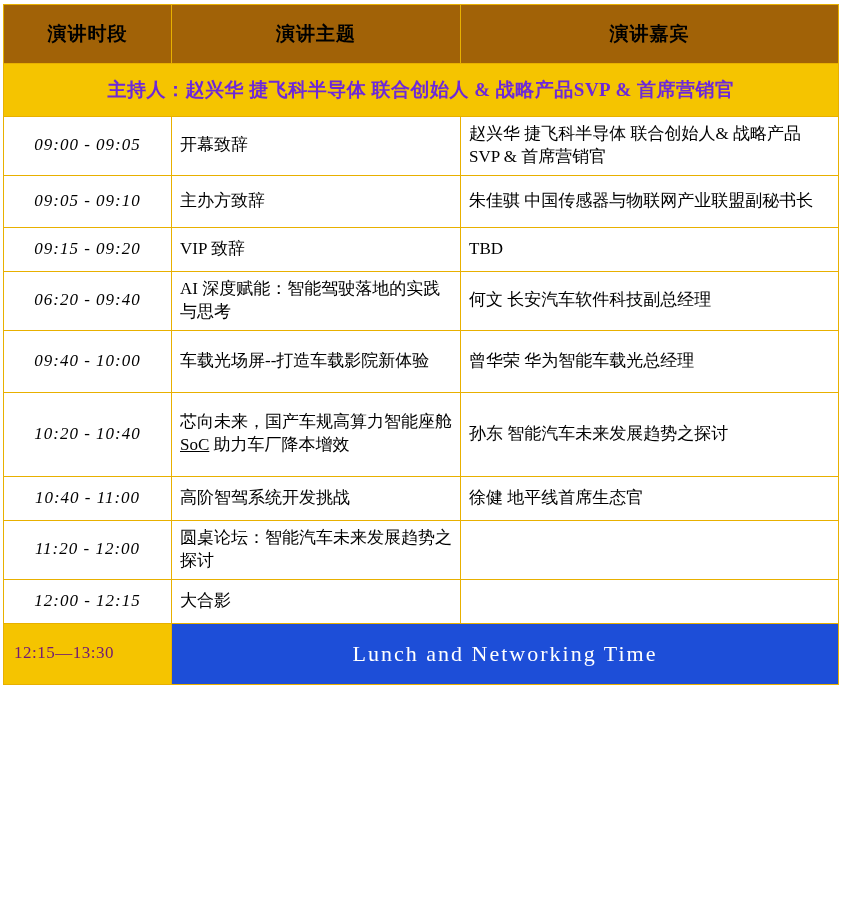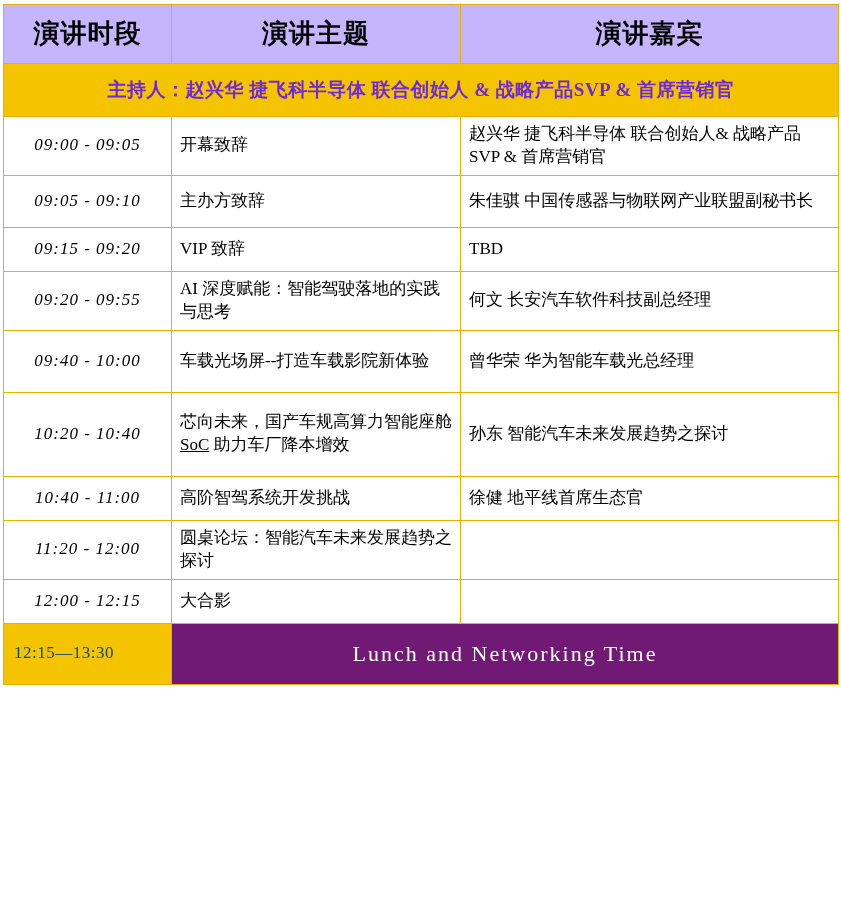--- a/index.html
+++ b/index.html
@@ -30,26 +30,26 @@
     vertical-align: middle;
     padding: 6px 8px;
     font-size: 17px;
     line-height: 1.35;
   }
   col.c-time { width: 168px; }
   col.c-topic { width: 289px; }
   col.c-guest { width: 378px; }
 
   tr.header-row th {
-    background: #c4b5fd;
+    background: #a16207;
     color: #000000;
     font-weight: bold;
     text-align: center;
     height: 46px;
-    font-size: 26px;
+    font-size: 19px;
     letter-spacing: 1px;
   }
   tr.host-row td {
     background: #f5c400;
     color: #6d28d9;
     font-weight: bold;
     text-align: center;
     height: 40px;
     font-size: 19px;
     letter-spacing: 0.5px;
@@ -67,29 +67,29 @@
     padding-left: 10px;
     padding-right: 6px;
   }
   td.guest-cell {
     text-align: left;
     padding-left: 10px;
     padding-right: 6px;
   }
   tr.lunch-row td.lunch-time {
     background: #f5c400;
-    color: #0c4a6e;
+    color: #701a75;
     text-align: left;
     padding-left: 10px;
     font-size: 17px;
     letter-spacing: 0.5px;
     height: 48px;
   }
   tr.lunch-row td.lunch-label {
-    background: #701a75;
+    background: #1d4ed8;
     color: #ffffff;
     text-align: center;
     font-size: 22px;
     letter-spacing: 2px;
     font-weight: normal;
     height: 48px;
   }
   .underline-soc {
     text-decoration: underline;
   }
@@ -134,21 +134,21 @@
       </tr>
 
 
       <tr class="row-h3">
         <td class="time-cell">09:15 - 09:20</td>
         <td class="topic-cell">VIP 致辞</td>
         <td class="guest-cell">TBD</td>
       </tr>
 
       <tr class="row-h2">
-        <td class="time-cell">09:20 - 09:55</td>
+        <td class="time-cell">06:20 - 09:40</td>
         <td class="topic-cell">AI 深度赋能：智能驾驶落地的实践与思考</td>
         <td class="guest-cell">何文 长安汽车软件科技副总经理</td>
       </tr>
 
       <tr class="row-h4">
         <td class="time-cell">09:40 - 10:00</td>
         <td class="topic-cell">车载光场屏--打造车载影院新体验</td>
         <td class="guest-cell">曾华荣 华为智能车载光总经理</td>
       </tr>
 

